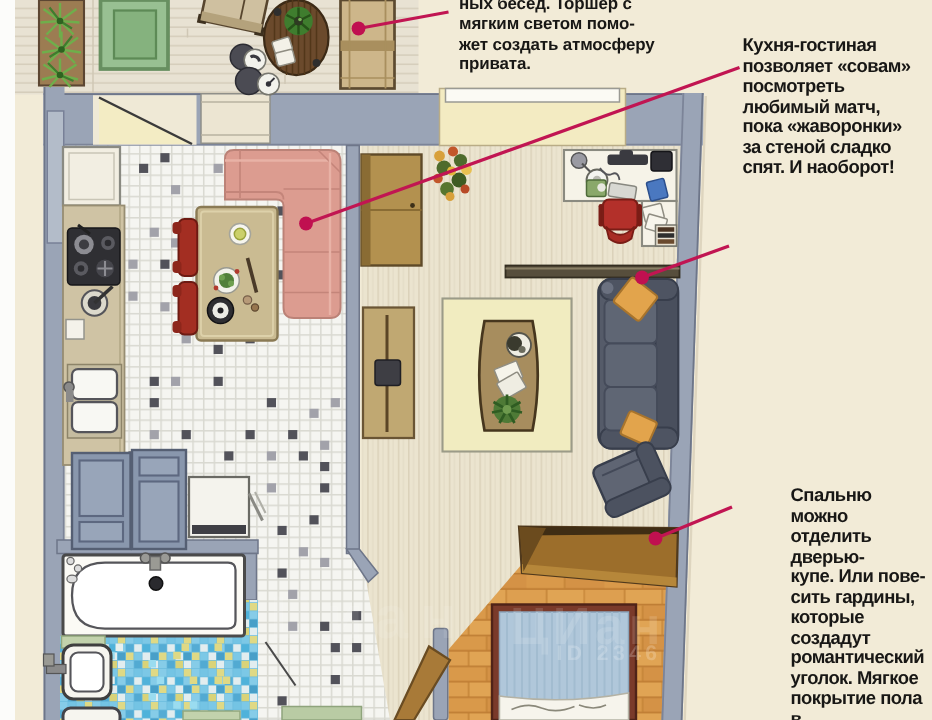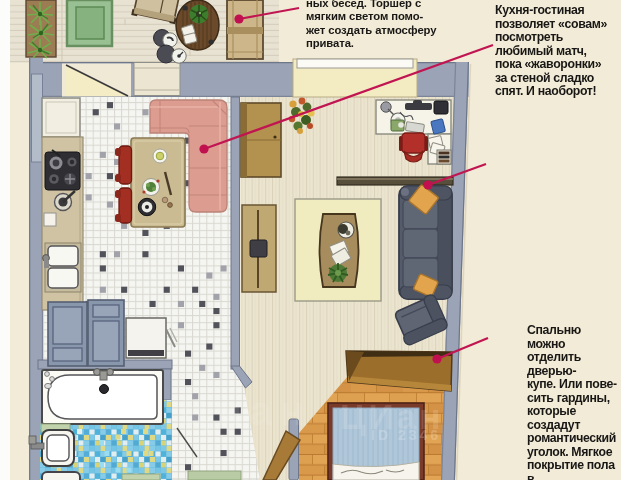--- a/index.html
+++ b/index.html
@@ -568,17 +568,17 @@
 </g>
 
 <g>
 <line x1="437" y1="359" x2="488" y2="338" stroke="#c11552" stroke-width="2.2"></line>
 <circle cx="437" cy="359" r="4.6" fill="#c01050"></circle>
 </g>
 </svg>
 
 <div class="txt" style="left:306px;top:-3px;font-size:11.3px;line-height:13.3px;letter-spacing:-0.1px;">ных бесед. Торшер с<br>мягким светом помо-<br>жет создать атмосферу<br>привата.</div>
 
-<div class="txt" style="left:495px;top:4px;font-size:12.3px;line-height:13.55px;letter-spacing:-0.35px;">Кухня-гостиная<br>позволяет «совам»<br>посмотреть<br>любимый матч,<br>пока «жаворонки»<br>за стеной сладко<br>спят. И наоборот!</div>
+<div class="txt" style="left:495px;top:24px;font-size:12.3px;line-height:13.55px;letter-spacing:-0.35px;">Кухня-гостиная<br>позволяет «совам»<br>посмотреть<br>любимый матч,<br>пока «жаворонки»<br>за стеной сладко<br>спят. И наоборот!</div>
 
 
 <div class="txt" style="left:495px;top:324px;font-size:12.3px;line-height:13.55px;letter-spacing:-0.35px;margin-left:32px;">Спальню можно<br>отделить дверью-<br>купе. Или пове-<br>сить гардины,<br>которые создадут<br>романтический<br>уголок. Мягкое<br>покрытие пола в<br>этой зоне настро-<br>ит на расслабле-<br>ние.</div>
 </div>
 
 </body></html>

